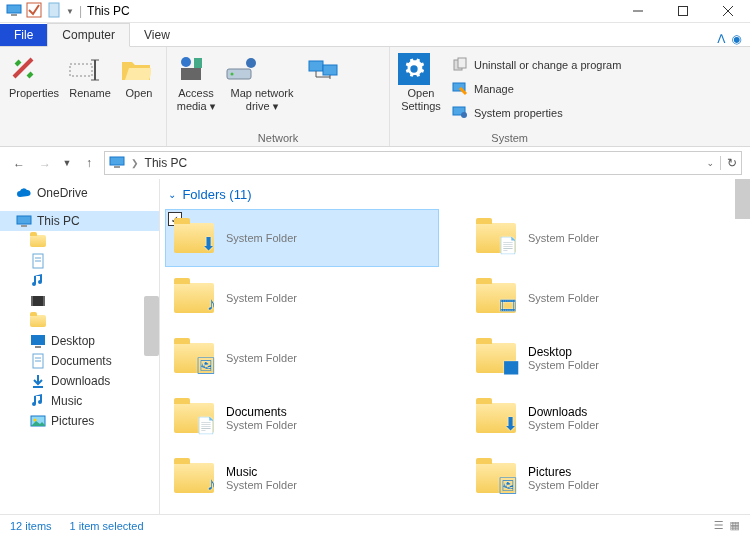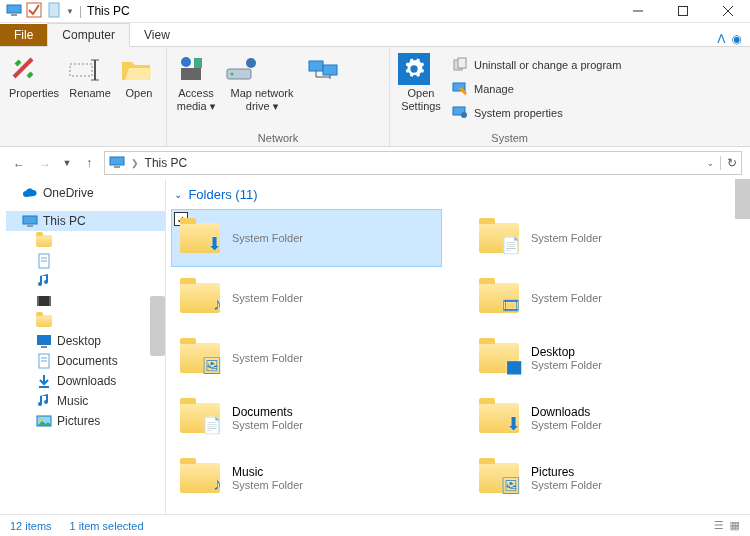--- a/index.html
+++ b/index.html
@@ -9,21 +9,21 @@
 .titlebar { height: 23px; display: flex; align-items: center; border-bottom: 1px solid #e5e5e5; padding-left: 6px; }
 .titlebar .qat { display: flex; gap: 4px; align-items: center; }
 .titlebar .sep { color: #aaa; margin: 0 5px; }
 .titlebar .title { font-size: 12px; color: #000; }
 .titlebar .winbtns { margin-left: auto; display: flex; }
 .titlebar .winbtn { width: 45px; height: 23px; display: flex; align-items: center; justify-content: center; color: #666; }
 
 
 .ribbon-tabs { height: 24px; display: flex; align-items: flex-end; border-bottom: 1px solid #d9d9d9; }
 .tab { padding: 4px 14px; font-size: 12px; cursor: pointer; color: #333; }
-.tab.file { background: #a16207; color: #fff; }
+.tab.file { background: #1d4ed8; color: #fff; }
 .tab.active { background: #f5f5f5; border: 1px solid #d9d9d9; border-bottom: 1px solid #f5f5f5; margin-bottom: -1px; }
 .ribbon-right { margin-left: auto; display: flex; padding-right: 8px; gap: 6px; color: #1979ca; }
 
 
 .ribbon { height: 100px; background: #f5f5f5; border-bottom: 1px solid #d9d9d9; display: flex; }
 .rgroup { border-right: 1px solid #e1e1e1; padding: 4px 6px 2px 6px; display: flex; flex-direction: column; }
 .rgroup-body { display: flex; gap: 4px; flex: 1; }
 .rgroup-label { text-align: center; font-size: 11px; color: #666; padding-top: 2px; }
 .bigbtn { width: 56px; display: flex; flex-direction: column; text-align: center; font-size: 11px; gap: 2px; padding: 2px; line-height: 1.2; }
 .bigbtn.wide { width: 78px; }
@@ -37,21 +37,21 @@
 .navbtn { width: 22px; height: 22px; display: flex; align-items: center; justify-content: center; color: #555; }
 .navbtn.dis { color: #bbb; }
 .address { flex: 1; height: 24px; border: 1px solid #ccc; display: flex; align-items: center; padding: 0 4px; gap: 6px; }
 .address .chev { margin-left: auto; color: #666; }
 .address .refresh { border-left: 1px solid #ccc; padding-left: 6px; color: #555; }
 .search { width: 210px; height: 24px; border: 1px solid #ccc; display: flex; align-items: center; padding: 0 6px; color: #888; }
 .search input { border: none; outline: none; flex: 1; font-size: 12px; color: #333; }
 .search input::placeholder { color: #888; }
 
 
-.main { display: flex; height: 335px; margin-left: 6px; }
+.main { display: flex; height: 335px; }
 .sidebar { width: 160px; border-right: 1px solid #e5e5e5; overflow-y: auto; position: relative; }
 .sidebar-inner { padding: 4px 0; }
 .tree-item { display: flex; align-items: center; gap: 5px; padding: 2px 4px 2px 16px; font-size: 12px; cursor: pointer; }
 .tree-item.sel { background: #cde8ff; }
 .tree-item.sub { padding-left: 30px; }
 .tree-icon { width: 16px; height: 16px; display: flex; align-items: center; justify-content: center; }
 .vscroll { position: absolute; right: 0; top: 35%; width: 15px; height: 60px; background: #ccc; border-radius: 2px; }
 
 .content { flex: 1; overflow-y: auto; padding: 6px 10px 6px 6px; position: relative; }
 .section-hd { display: flex; align-items: center; gap: 6px; color: #0066cc; font-size: 13px; padding: 2px; }

